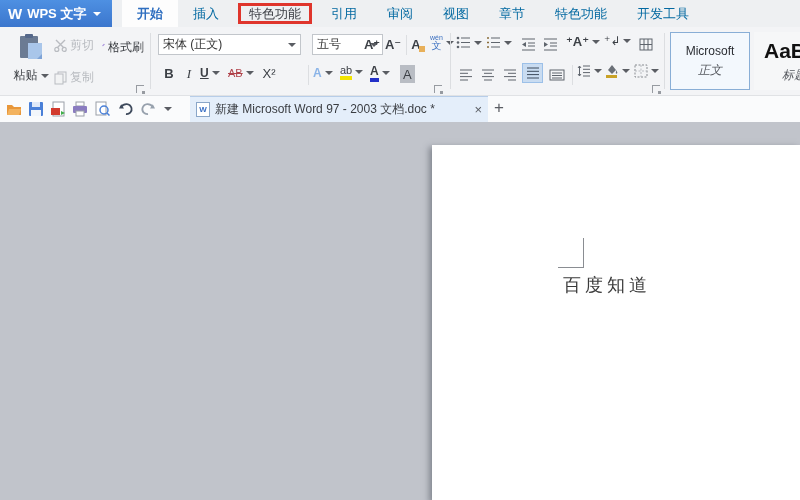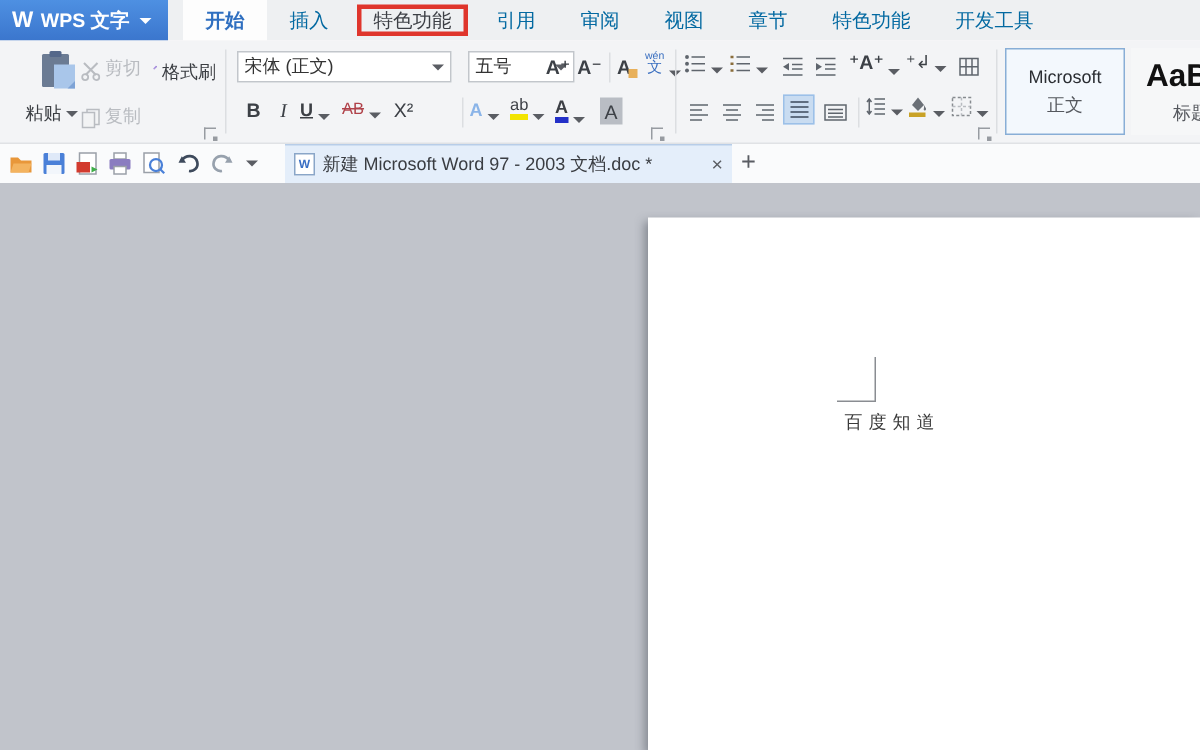--- a/index.html
+++ b/index.html
@@ -19,57 +19,57 @@
   .mtab-box { display:flex; align-items:center; margin:3px 4px; border:3px solid #df352c; padding:0 8px; }
   .mtab-box .mtab-inner { font-size:13px; color:#3c3f45; }
 
   
   .ribbon { position:absolute; left:0; top:27px; width:800px; height:69px; background:#f3f4f6; border-bottom:1px solid #e0e2e5; }
   .vsep { position:absolute; top:6px; height:56px; width:1px; background:#dcdee1; }
   .launcher { position:absolute; width:8px; height:8px; border-left:1px solid #979ba1; border-top:1px solid #979ba1; }
   .launcher::after { content:""; position:absolute; right:-1px; bottom:-1px; width:3px; height:3px; background:#979ba1; }
   .btn-label { font-size:12px; color:#3a3d42; white-space:nowrap; }
   .disabled, .disabled .btn-label { color:#b9bcc1 !important; }
-  .icon-btn { position:absolute; display:flex; align-items:flex-end; gap:3px; cursor:default; }
+  .icon-btn { position:absolute; display:flex; align-items:center; gap:3px; cursor:default; }
   .combo { position:absolute; height:21px; background:#fff; border:1px solid #c2c6cb; display:flex; align-items:center; padding:0 4px; font-size:12px; color:#333; }
   .combo .caret { margin-left:auto; }
   .glyph-btn { position:absolute; height:21px; display:flex; align-items:center; justify-content:center; font-size:13px; color:#3c4046; }
   .u-line { text-decoration:underline; }
   .strike { text-decoration:line-through; color:#b0424a; font-size:11px; }
   .fx-a { color:#8ab4e8; font-weight:bold; }
   .bar-under { position:relative; padding-bottom:4px; }
   .bar-under::after { content:""; position:absolute; left:0; right:0; bottom:0; height:4px; }
   .hl::after { background:#f2e400; }
   .fc::after { background:#2330c8; }
   .shade-a { background:#b9bdc4; padding:0 3px; }
   .active-btn { background:#c9dcf1; border:1px solid #9cc0e8; }
   .pinyin { display:flex; flex-direction:column; align-items:center; line-height:1; color:#3a6fc0; }
   .pinyin .top { font-size:7px; } .pinyin .bot { font-size:10px; }
 
   
   .style-card { position:absolute; top:5px; width:80px; height:58px; display:flex; flex-direction:column; align-items:center; justify-content:center; gap:4px; background:#f6f7f8; }
   .style-card.sel { border:1px solid #88aed6; background:#f3f8fd; }
   .style-sample { font-size:12px; color:#2b2e33; }
   .style-sample.big { font-size:21px; font-weight:bold; color:#111; }
-  .style-name { font-size:12px; color:#55585e; }
+  .style-name { font-size:12px; color:#55585e;font-style:italic; }
 
   
   .tabrow { position:absolute; left:0; top:96px; width:800px; height:26px; background:#fafbfc; }
   .qa-icon { position:absolute; top:5px; width:16px; height:16px; }
   .doc-tab { position:absolute; left:190px; top:0; width:298px; height:26px; background:#e4eefa; border-top:1px solid #b7cde8; display:flex; align-items:center; padding:0 6px; gap:5px; }
   .doc-title { font-size:12px; color:#3a3d42; white-space:nowrap; overflow:hidden; }
   .tab-close { margin-left:auto; font-size:13px; color:#5a5d63; }
   .new-tab { position:absolute; left:494px; top:2px; font-size:17px; color:#5a5d63; }
   .doc-icon { width:14px; height:15px; background:#fff; border:1px solid #8aa6c8; font-size:8px; font-weight:bold; color:#3a6fc4; display:flex; align-items:center; justify-content:center; }
 
   
   .canvas { position:absolute; left:0; top:122px; width:800px; height:378px; background:#c1c4cb; }
   .page { position:absolute; left:432px; top:23px; width:368px; height:356px; background:#fff; box-shadow:-3px 2px 6px rgba(70,75,85,.5); }
   .cropmark { position:absolute; left:126px; top:93px; width:26px; height:30px; border-right:1px solid #8a8d92; border-bottom:1px solid #8a8d92; }
-  .doctext { position:absolute; left:131px; top:128px; font-family:"Liberation Serif","DejaVu Serif",serif; font-size:12px; letter-spacing:4px; color:#3a3a3a; }
+  .doctext { position:absolute; left:131px; top:128px; font-family:"Liberation Serif","DejaVu Serif",serif; font-size:18px; letter-spacing:4px; color:#3a3a3a; }
 
   svg { display:block; }
 </style>
 </head>
 <body>
 
 <div class="app">
 
   <div class="titlebar">
     <div class="logo">

